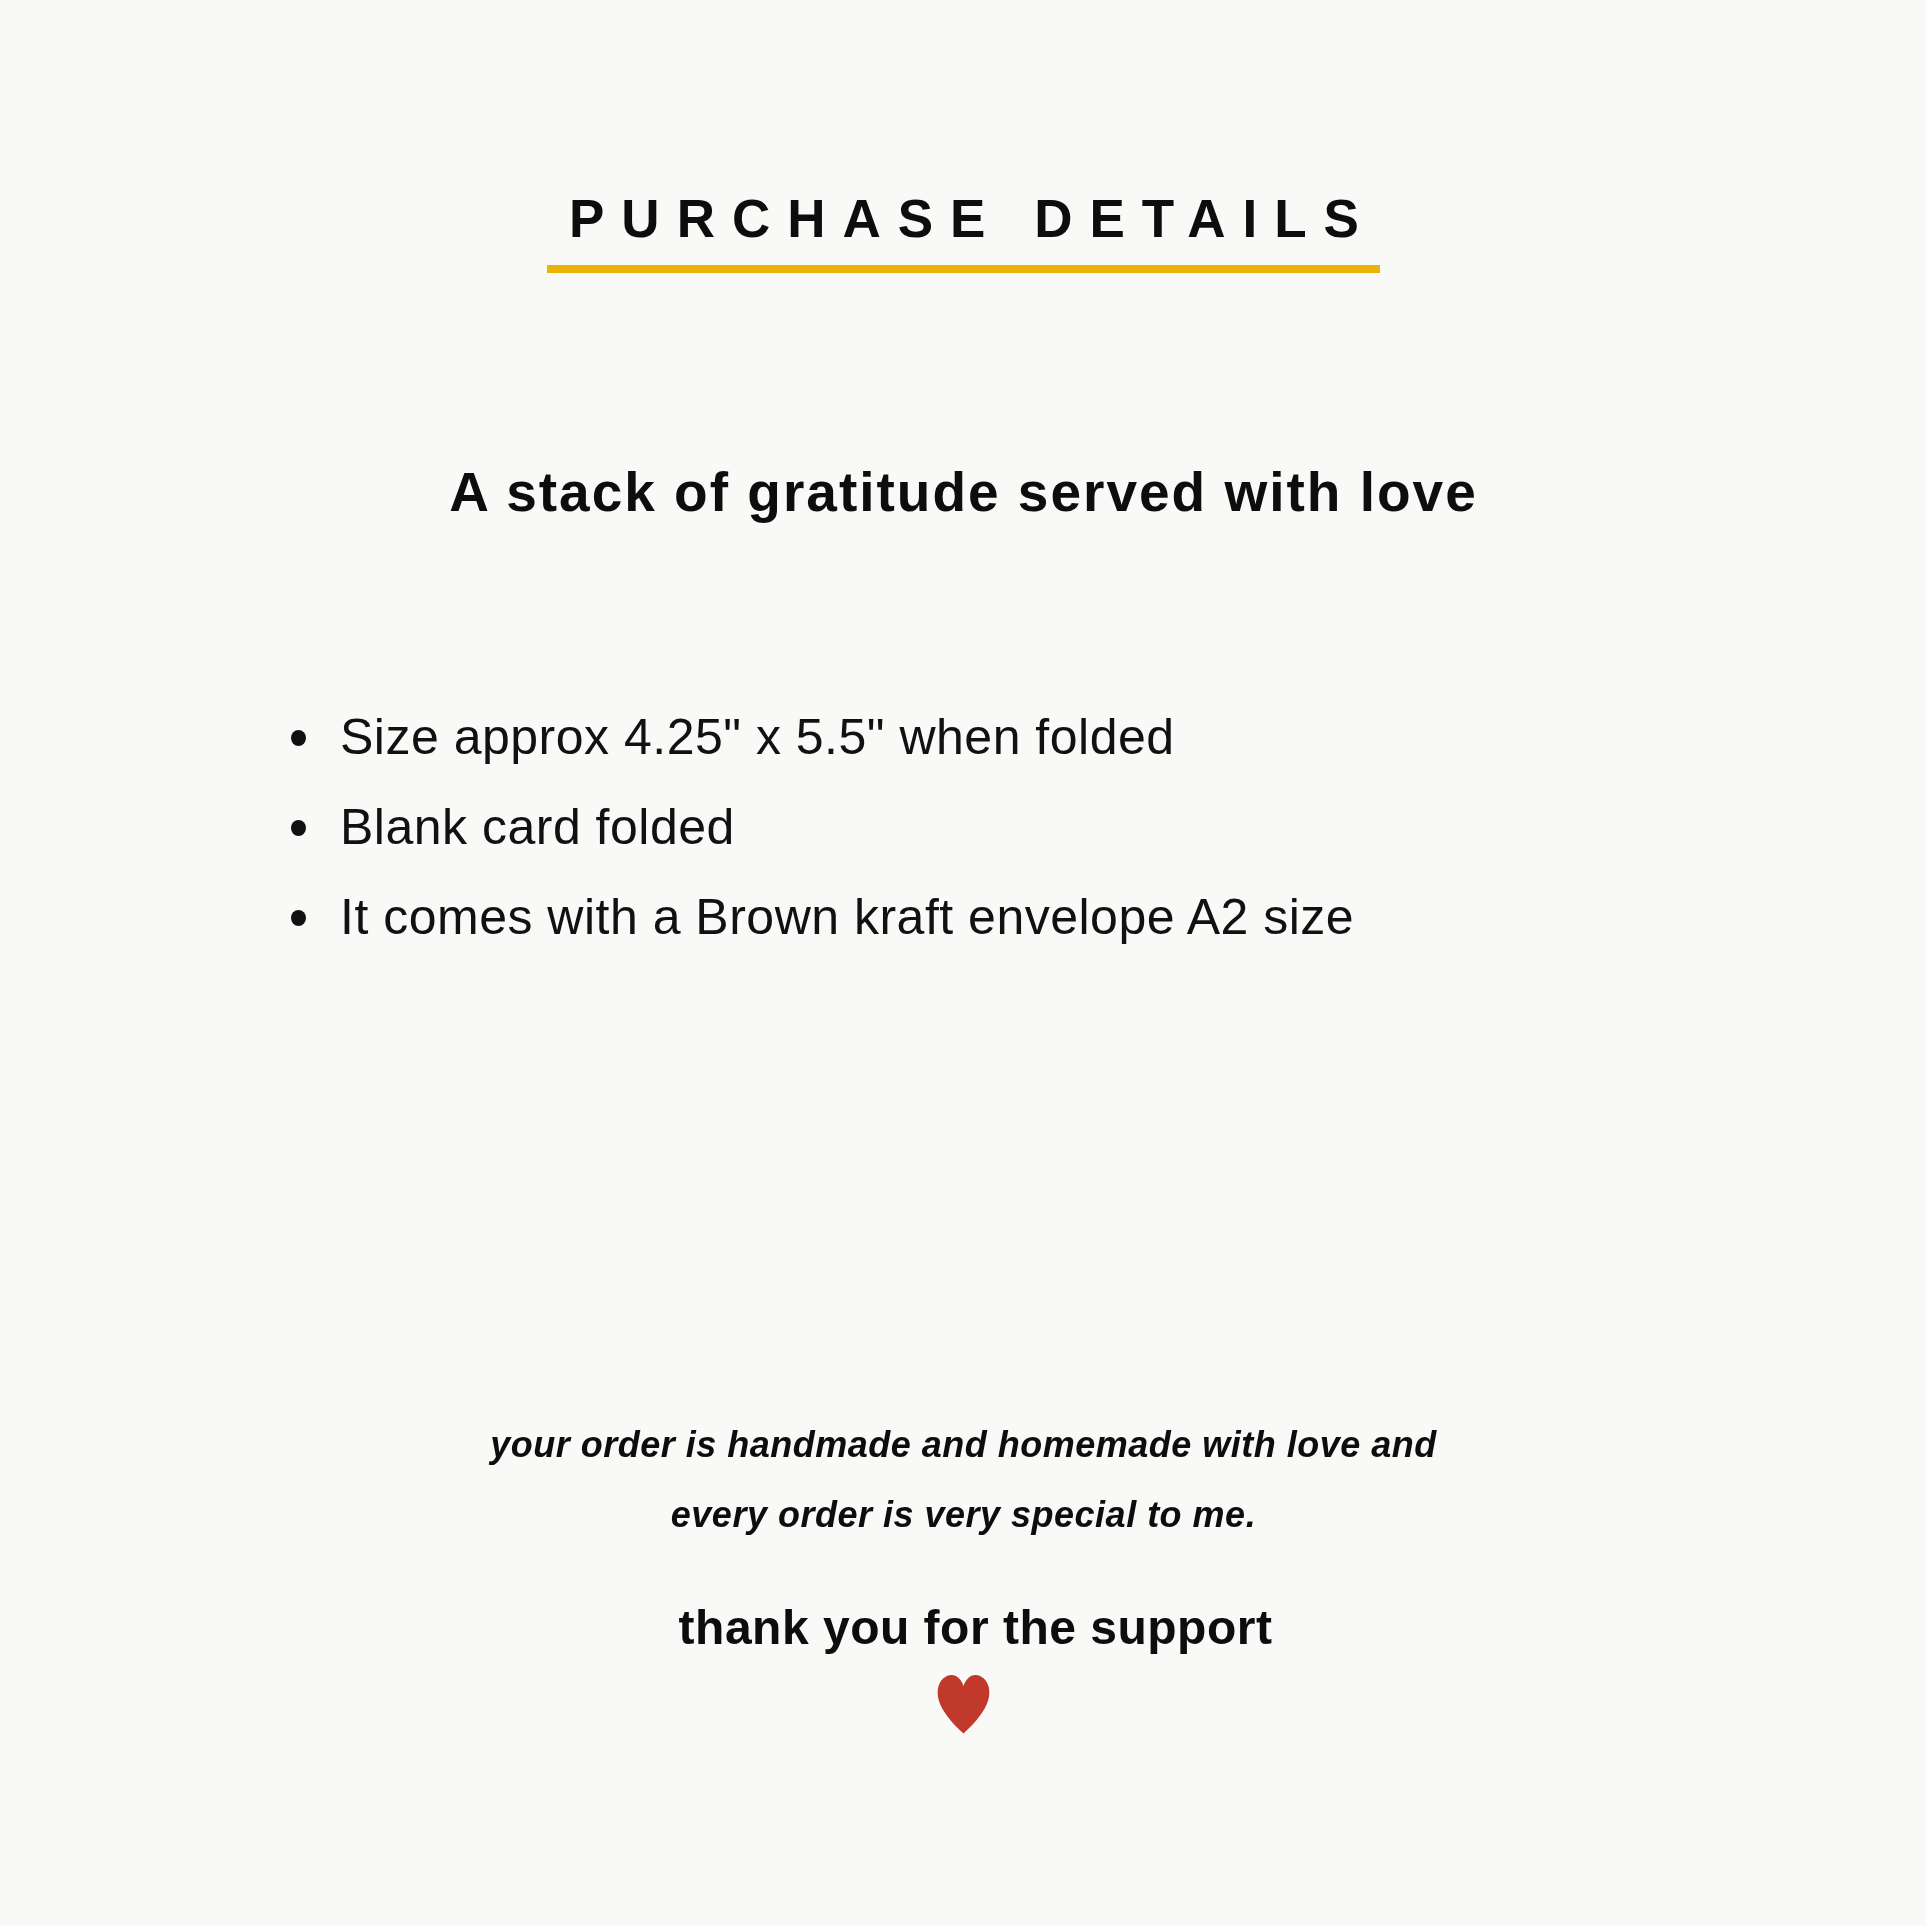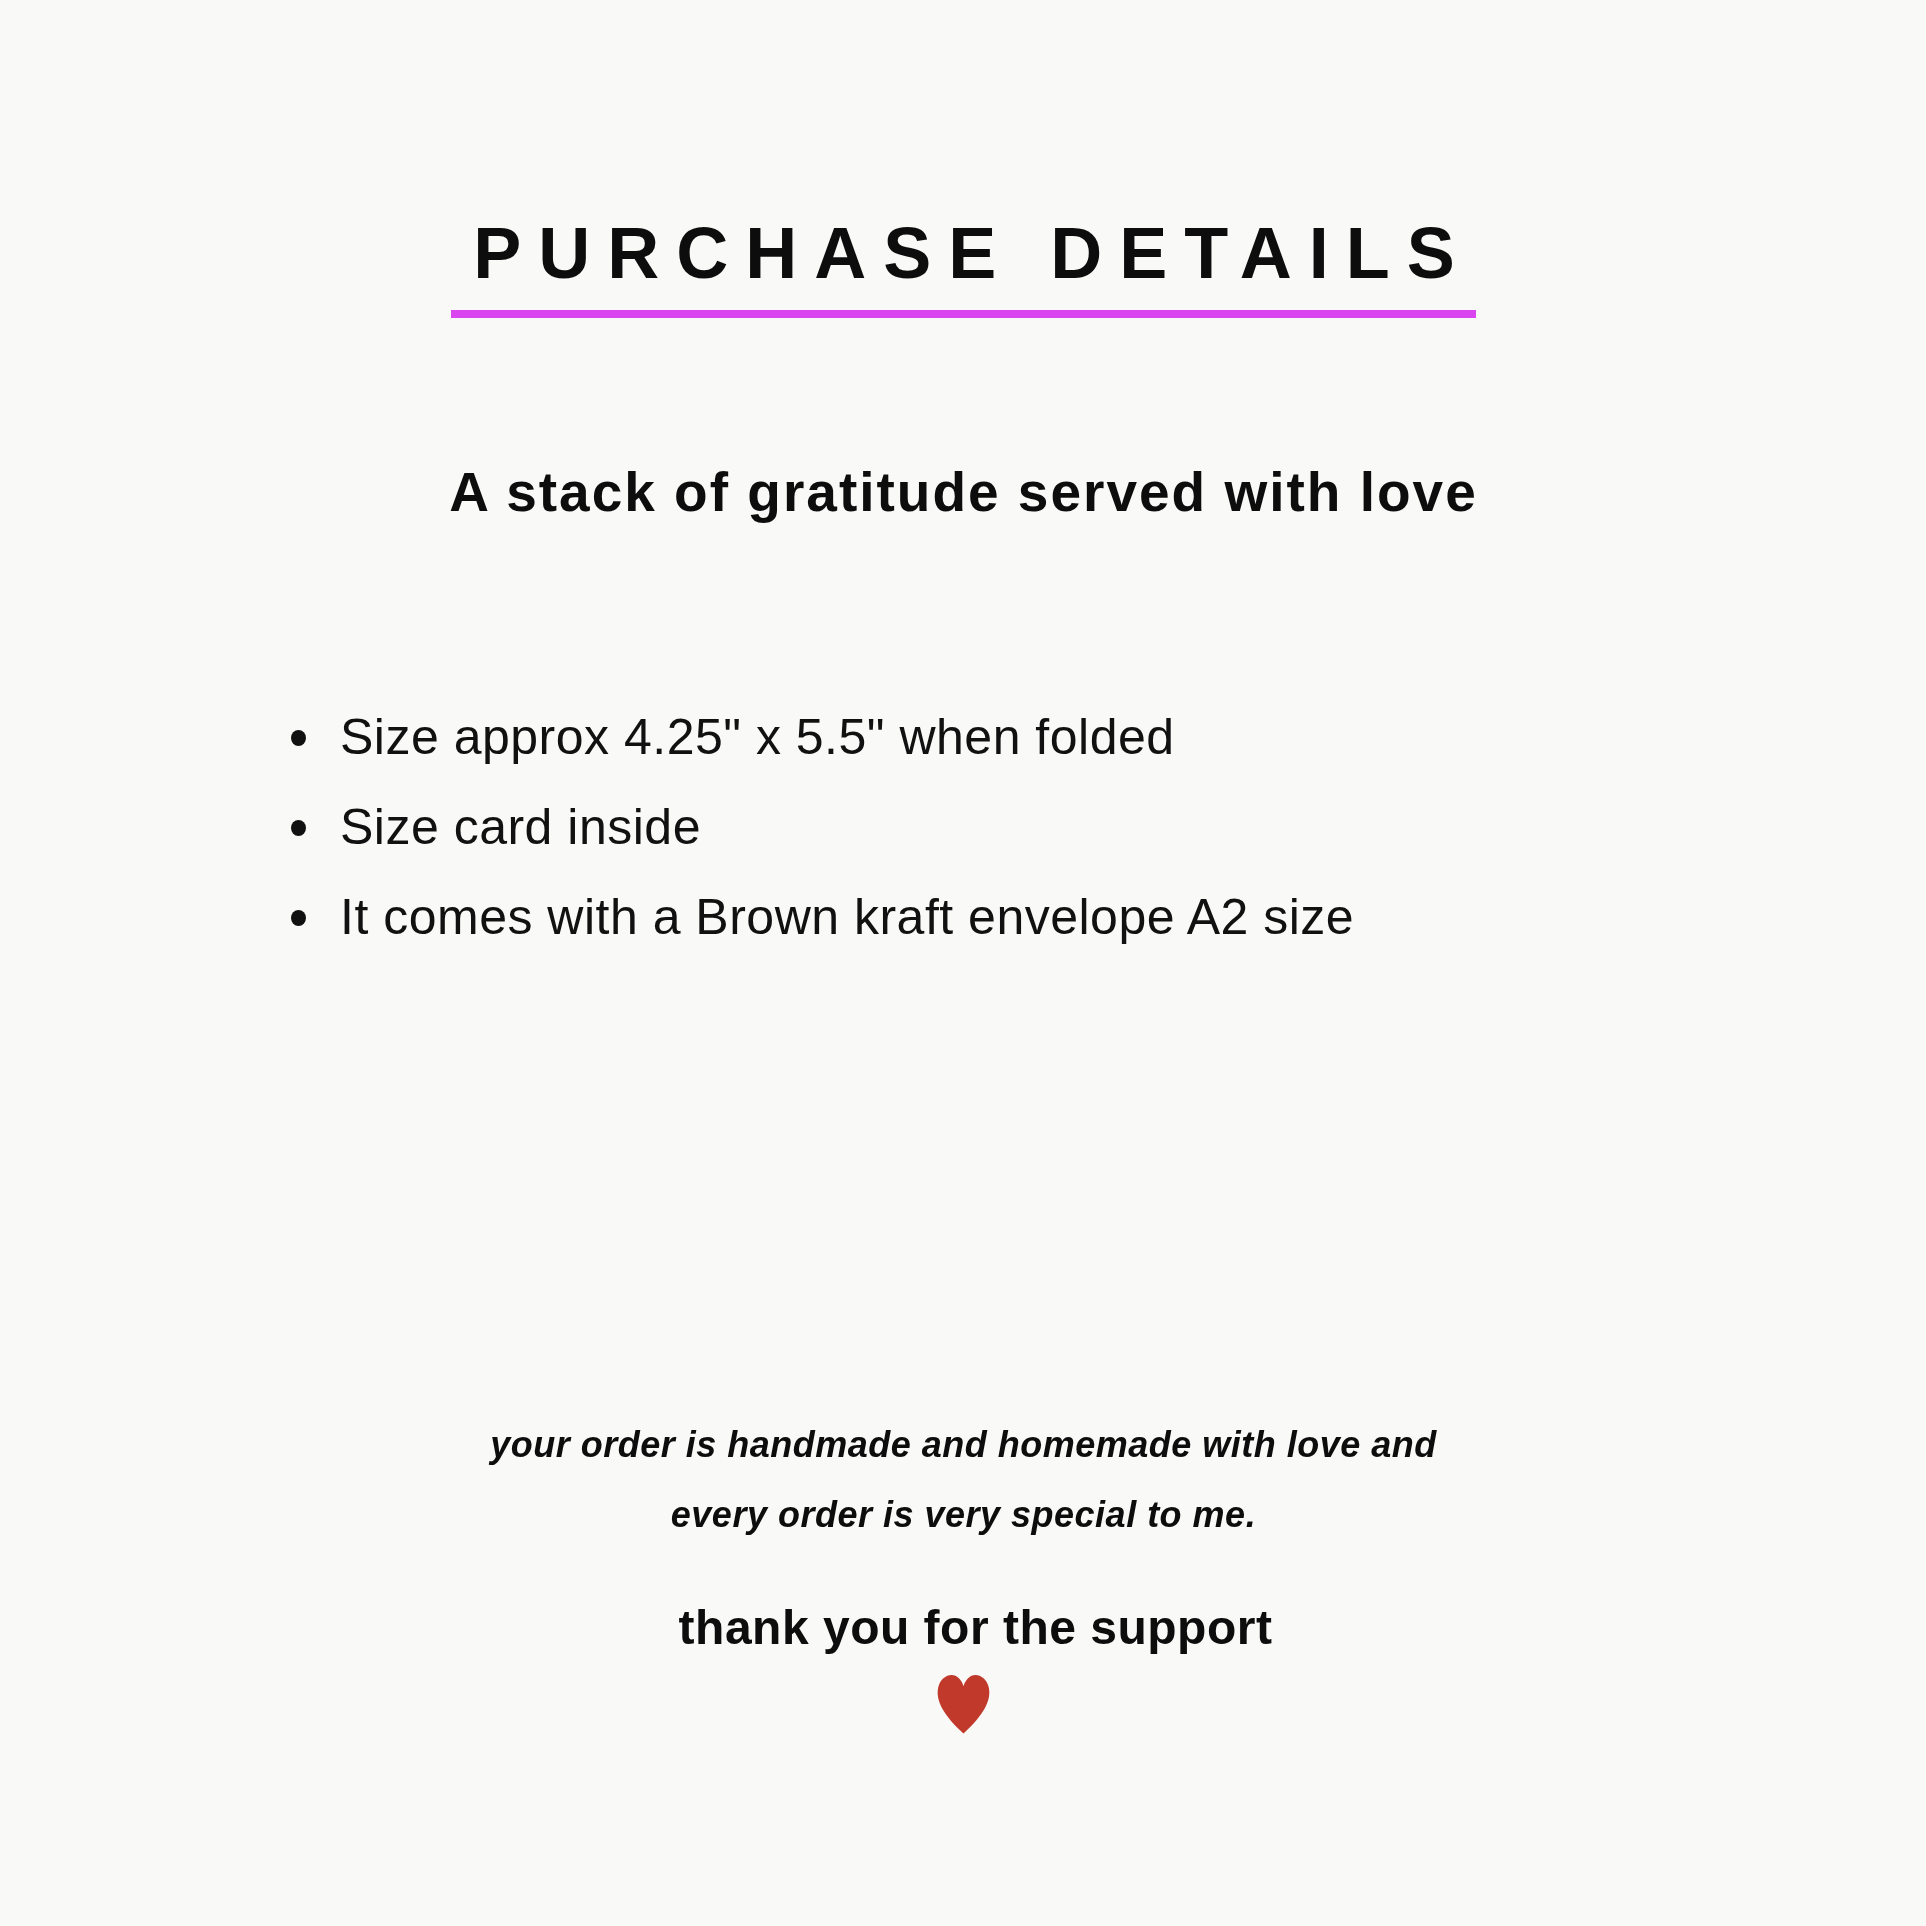--- a/index.html
+++ b/index.html
@@ -23,27 +23,26 @@
   
   .title-wrap {
     position: absolute;
     top: 188px;
     left: 0;
     width: 100%;
     text-align: center;
   }
   .title {
     display: inline-block;
-    font-size: 72px;
+    font-size: 53px;
     font-weight: 700;
     letter-spacing: 17px;
     color: #0d0d0d;
-    border-bottom: 8px solid #d946ef;
+    border-bottom: 8px solid #eab308;
     padding: 0 4px 16px 22px;
-    margin-top: 24px;
   }
 
   
   .tagline {
     position: absolute;
     top: 420px;
     left: 0;
     width: 100%;
     text-align: center;
     font-size: 55px;
@@ -152,21 +151,21 @@
 
   <div class="tagline">A stack of gratitude served with love</div>
 
   <ul class="details">
     <li>
       <span class="dot"></span>
       <span>Size approx 4.25" x 5.5" when folded</span>
     </li>
     <li>
       <span class="dot"></span>
-      <span>Size card inside</span>
+      <span>Blank card folded</span>
     </li>
     <li>
       <span class="dot"></span>
       <span>It comes with a Brown kraft envelope A2 size</span>
     </li>
   </ul>
 
 
   <div class="message">
     <div>your order is handmade and homemade with love and</div>

